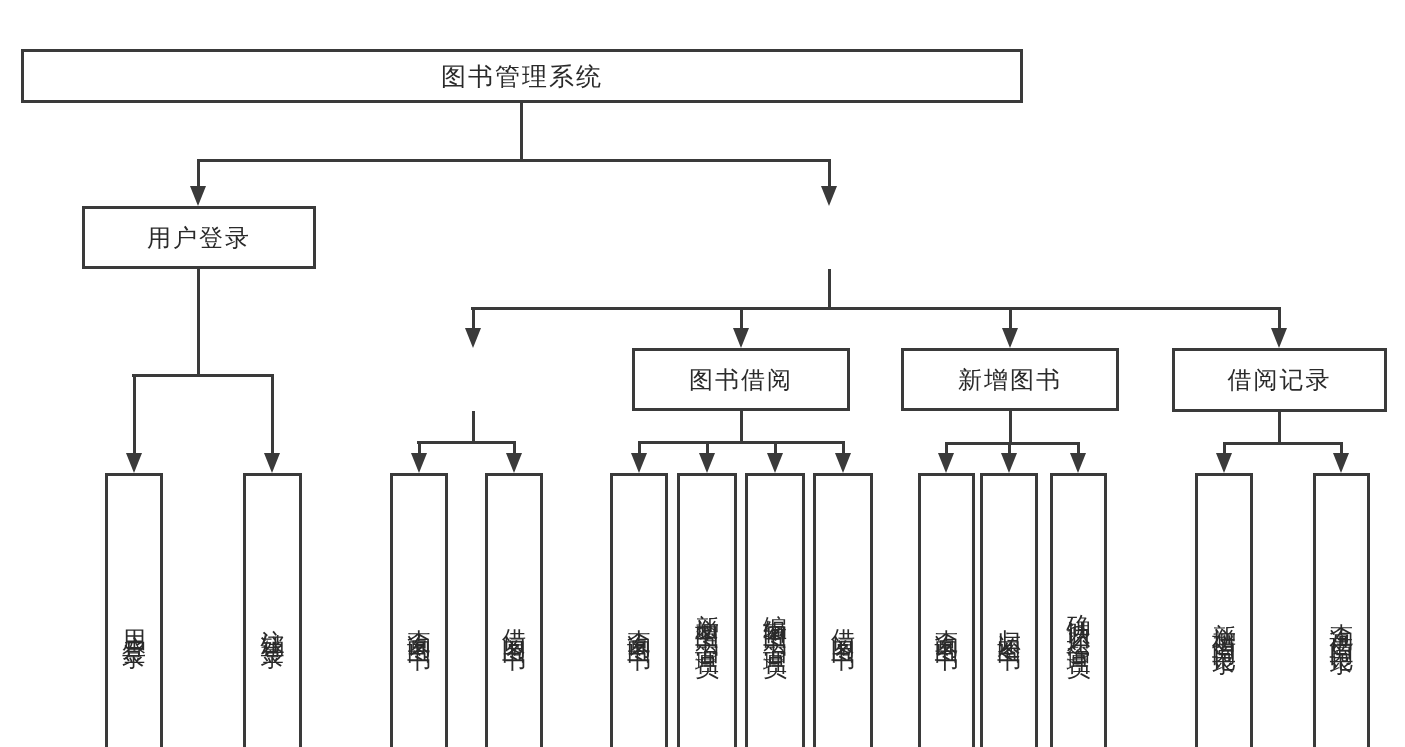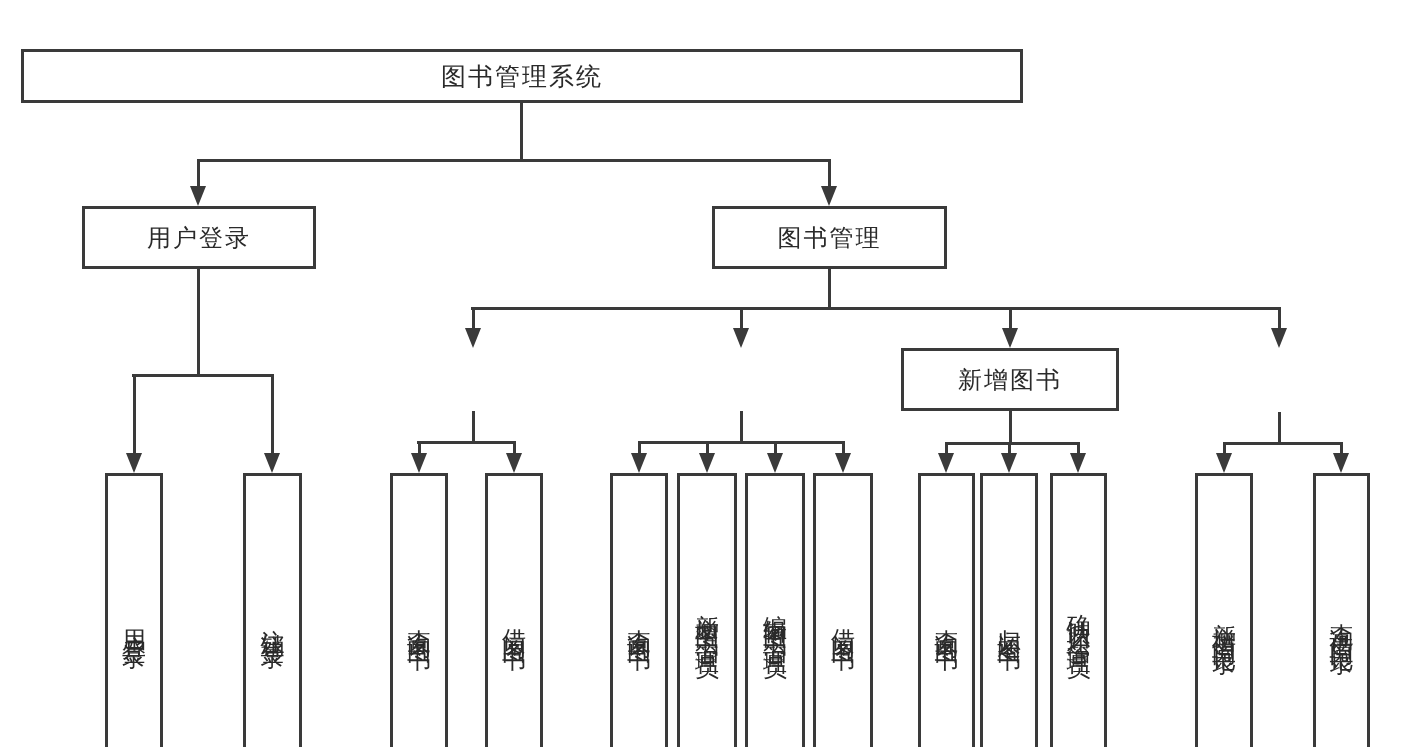--- a/index.html
+++ b/index.html
@@ -35,30 +35,33 @@
 <div class="canvas">
 
   <div class="node root" style="left:21px;top:13px;width:1002px;height:54px">
     <span class="lbl">图书管理系统</span>
   </div>
 
   <div class="node" style="left:82px;top:170px;width:234px;height:63px">
     <span class="lbl">用户登录</span>
   </div>
 
-  <div class="node" style="left:712px;top:170px;width:235px;height:63px">
-    <span class="lbl">图书管理</span>
-  </div>
 
 
+  <div class="node" style="left:632px;top:312px;width:218px;height:63px">
+    <span class="lbl">图书借阅</span>
+  </div>
 
   <div class="node" style="left:901px;top:312px;width:218px;height:63px">
     <span class="lbl">新增图书</span>
   </div>
 
+  <div class="node" style="left:1172px;top:312px;width:215px;height:64px">
+    <span class="lbl">借阅记录</span>
+  </div>
 
   <div class="node leaf" style="left:105px;top:437px;width:58px;height:298px">
     <span class="lbl">用户登录</span>
   </div>
   <div class="node leaf" style="left:243px;top:437px;width:59px;height:298px">
     <span class="lbl">注销登录</span>
   </div>
 
   <div class="node leaf" style="left:390px;top:437px;width:58px;height:298px">
     <span class="lbl">查询图书</span>

